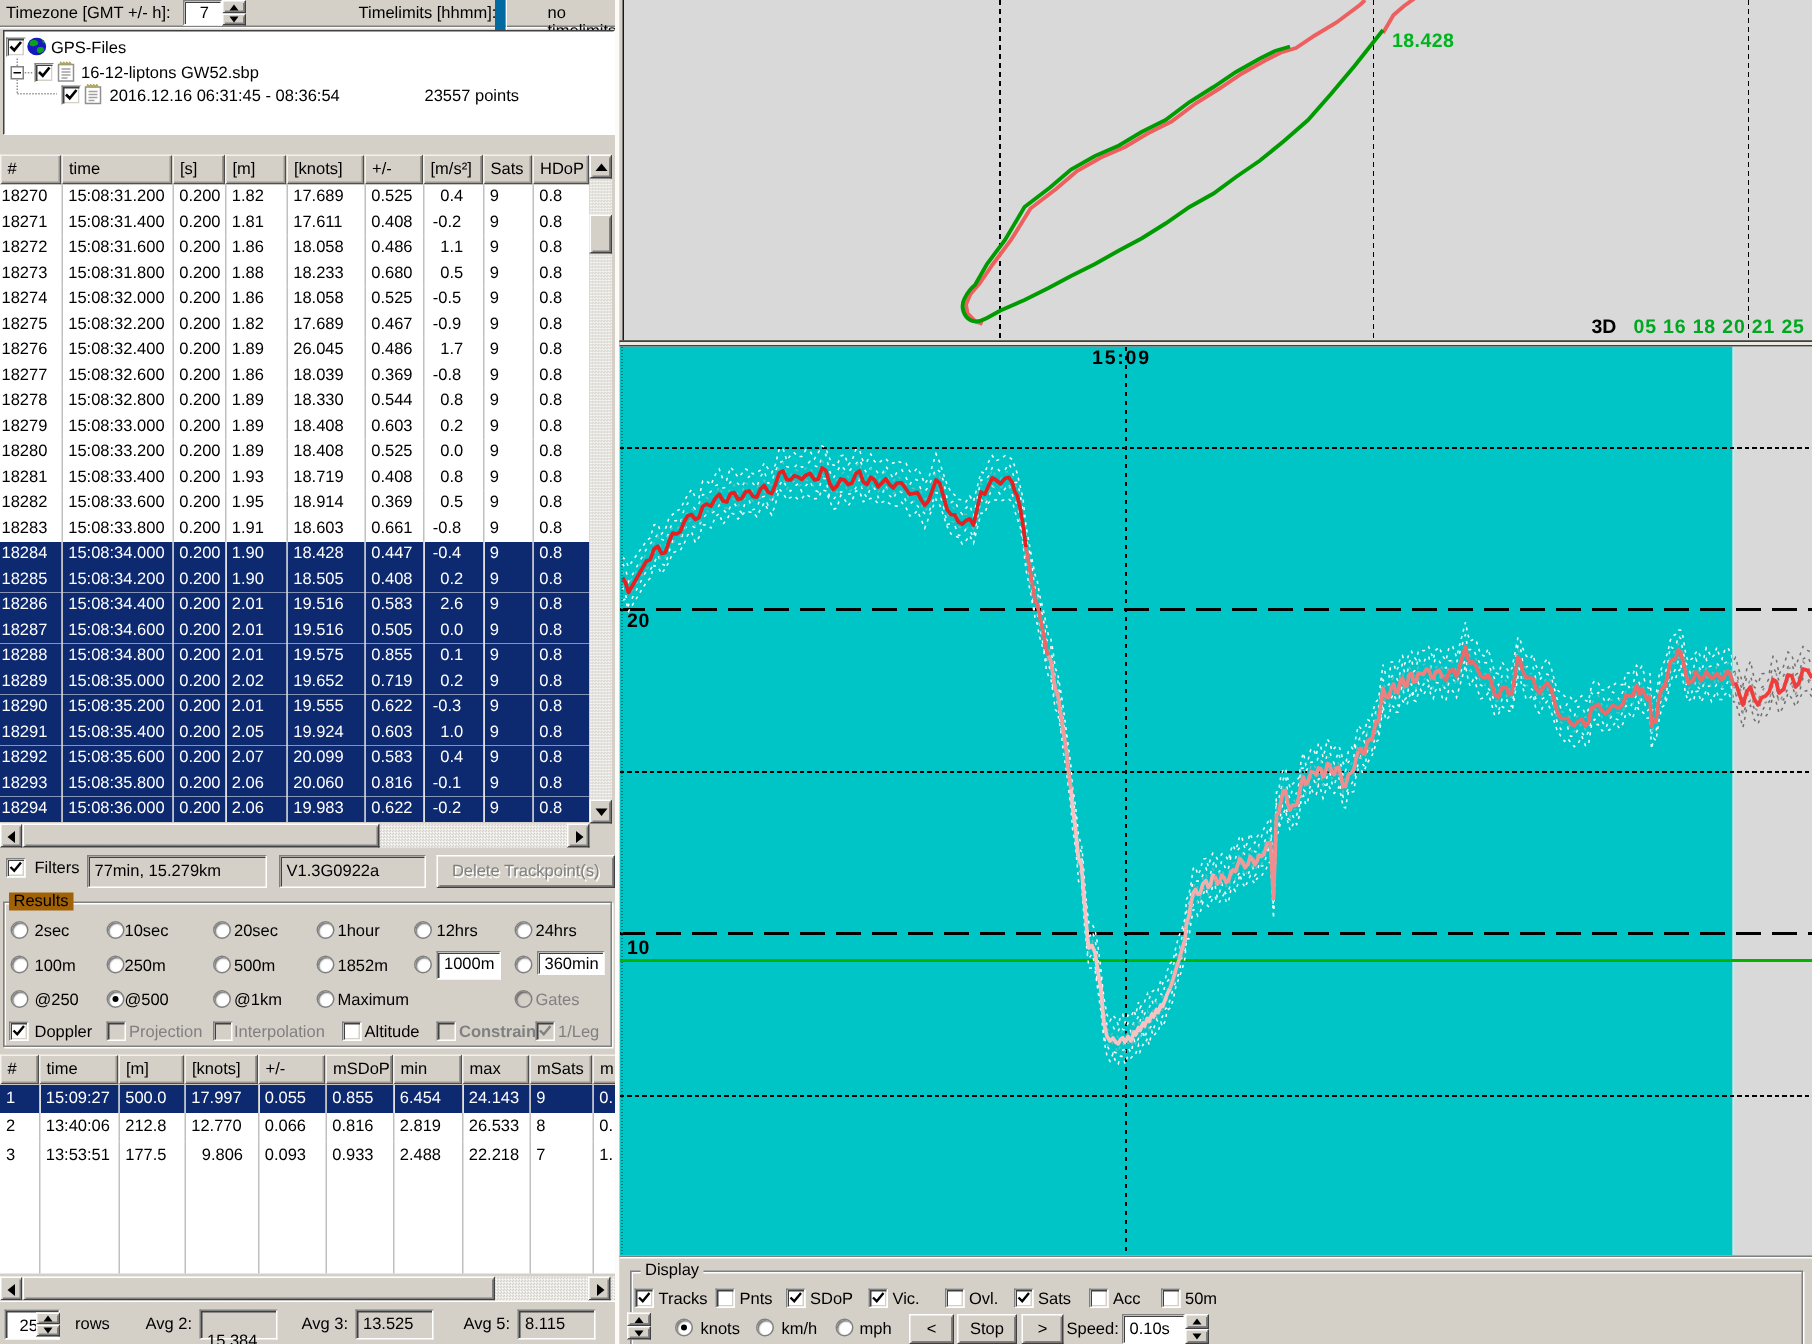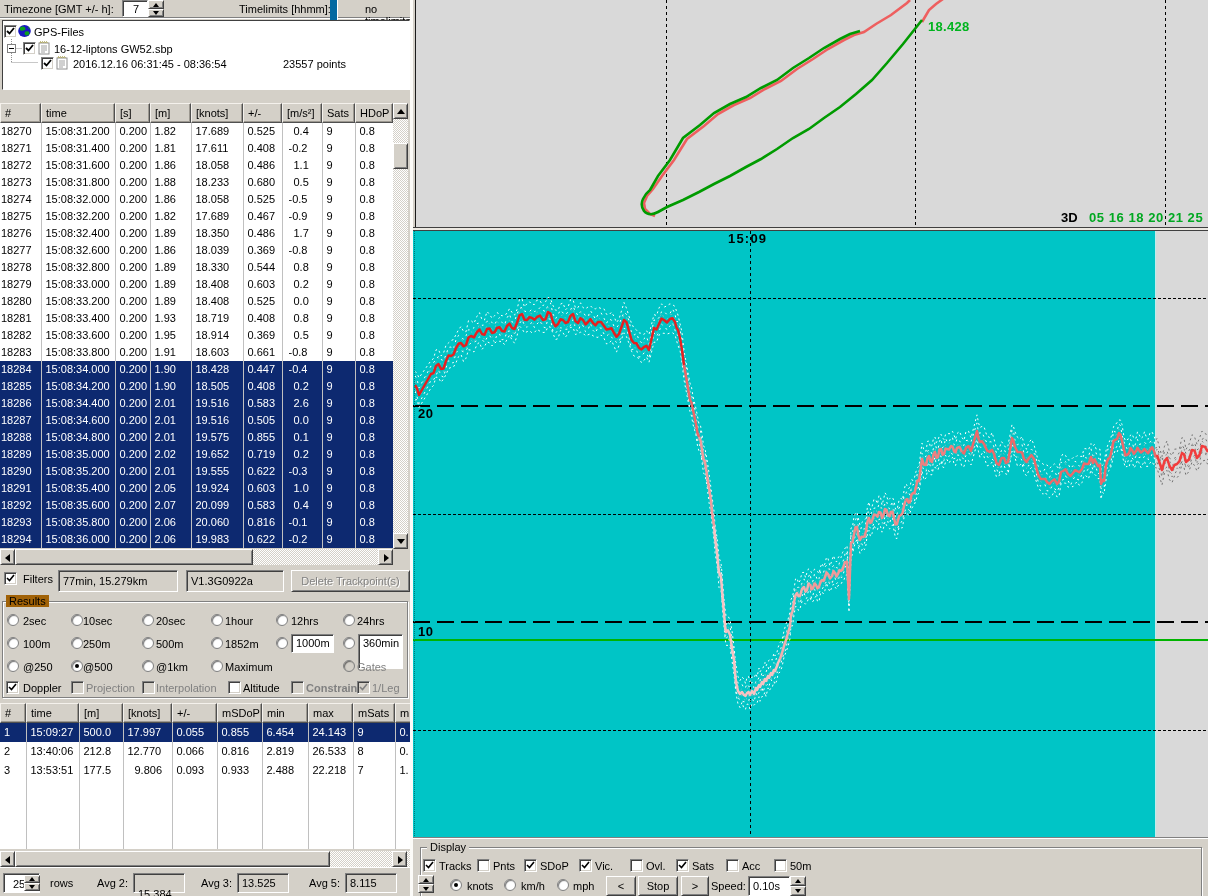--- a/index.html
+++ b/index.html
@@ -186,21 +186,21 @@
           <td style="">0.467</td>
           <td style="padding-left:6px;">-0.9</td>
           <td style="">9</td>
           <td style="">0.8</td>
         </tr>
         <tr style="">
           <td style="padding-left:1px;">18276</td>
           <td style="">15:08:32.400</td>
           <td style="">0.200</td>
           <td style="">1.89</td>
-          <td style="">18.350</td>
+          <td style="">26.045</td>
           <td style="">0.486</td>
           <td style="padding-left:11px;">1.7</td>
           <td style="">9</td>
           <td style="">0.8</td>
         </tr>
         <tr style="">
           <td style="padding-left:1px;">18277</td>
           <td style="">15:08:32.600</td>
           <td style="">0.200</td>
           <td style="">1.86</td>
@@ -452,21 +452,21 @@
     <span class="lbl" style="left:23px; top:30px;">100m</span>
     <div class="radio" style="left:71px; top:29px;"></div>
     <span class="lbl" style="left:83px; top:30px;">250m</span>
     <div class="radio" style="left:142px; top:29px;"></div>
     <span class="lbl" style="left:156px; top:30px;">500m</span>
     <div class="radio" style="left:211px; top:29px;"></div>
     <span class="lbl" style="left:225px; top:30px;">1852m</span>
     <div class="radio" style="left:276px; top:29px;"></div>
     <div class="fld" style="left:291px; top:26px; width:43px; height:19px;">1000m</div>
     <div class="radio" style="left:343px; top:29px;"></div>
-    <div class="fld" style="left:358px; top:26px; width:45px; height:35px;">360min</div>
+    <div class="fld" style="left:358px; top:26px; width:45px; height:16px;">360min</div>
     <div class="radio" style="left:7px; top:52px;"></div>
     <span class="lbl" style="left:23px; top:53px;">@250</span>
     <div class="radio" style="left:71px; top:52px;">
       <span class="dot"></span>
     </div>
     <span class="lbl" style="left:83px; top:53px;">@500</span>
     <div class="radio" style="left:142px; top:52px;"></div>
     <span class="lbl" style="left:156px; top:53px;">@1km</span>
     <div class="radio" style="left:211px; top:52px;"></div>
     <span class="lbl" style="left:225px; top:53px;">Maximum</span>

